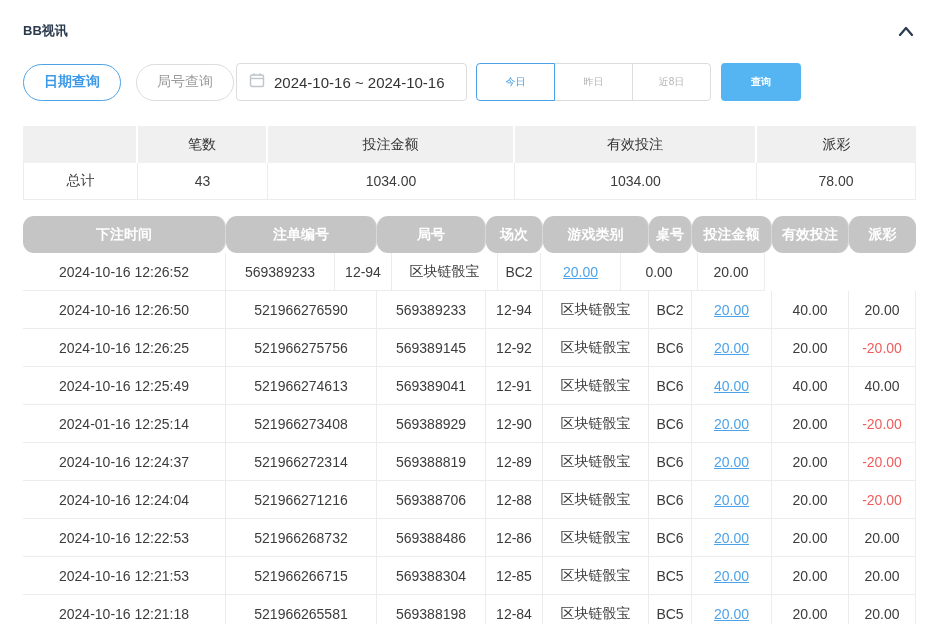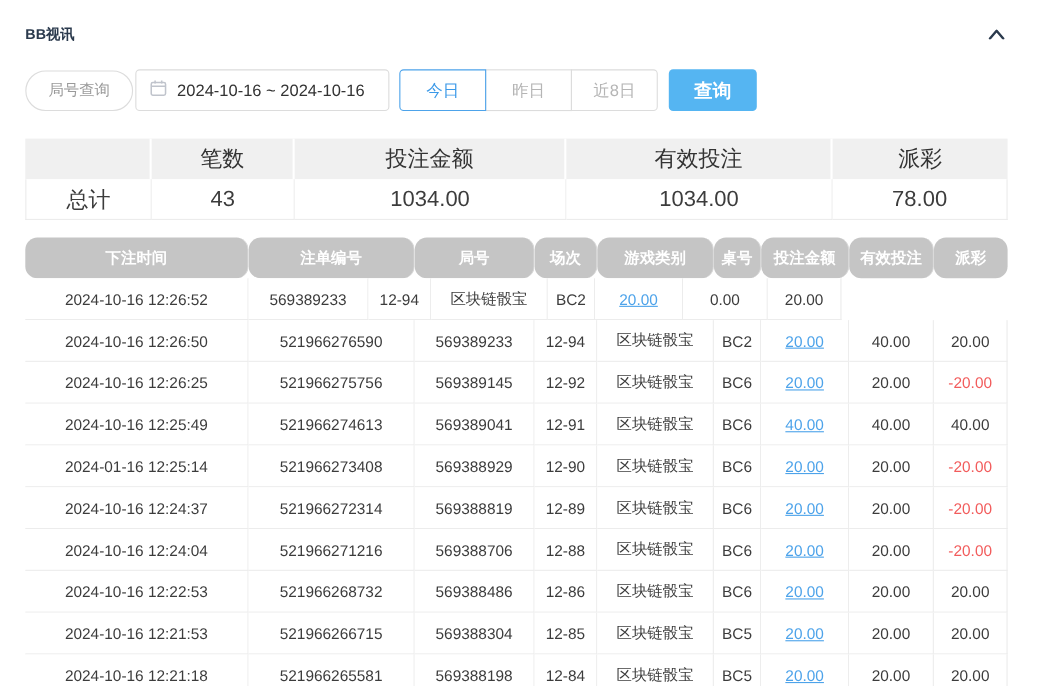--- a/index.html
+++ b/index.html
@@ -34,32 +34,32 @@
   .pill.active{border-color:var(--accent-blue);color:#3b99e8;font-weight:bold;}
   .pill + .pill{margin-left:15px;}
   .date-input{
     margin-left:2px;height:38px;width:231px;border:1px solid #dcdcdc;border-radius:4px;
     display:flex;align-items:center;padding:0 12px;background:#fff;cursor:pointer;
   }
   .date-input .date-text{font-size:15px;color:#333;margin-left:9px;white-space:nowrap;}
   .btn-group{display:flex;margin-left:9px;}
   .btn-group .gbtn{
     height:38px;width:79px;border:1px solid #dcdcdc;background:#fff;color:#b5b5b5;
-    font-size:15px;cursor:pointer;margin-left:-1px;position:relative;font-family:inherit;
+    font-size:10px;cursor:pointer;margin-left:-1px;position:relative;font-family:inherit;
   }
   .btn-group .gbtn:first-child{border-radius:4px 0 0 4px;margin-left:0;}
   .btn-group .gbtn:last-child{border-radius:0 4px 4px 0;}
   .btn-group .gbtn.active{border-color:var(--accent-blue);color:#3b99e8;z-index:2;}
   .search-btn{
     margin-left:10px;height:38px;width:80px;border:none;border-radius:4px;
-    background:var(--button-blue);color:#fff;font-size:17px;font-weight:bold;cursor:pointer;font-family:inherit;
-  }
-
-  
-  .summary-table{margin-top:25px;width:893px;font-size:20px;}
+    background:var(--button-blue);color:#fff;font-size:10px;font-weight:bold;cursor:pointer;font-family:inherit;
+  }
+
+  
+  .summary-table{margin-top:25px;width:893px;font-size:14px;}
   .summary-table .srow{display:flex;}
   .summary-table .shead .scell{
     background:#f0f0f0;color:#333;height:37px;border-right:2px solid #fff;
   }
   .summary-table .shead .scell:last-child{border-right:none;}
   .summary-table .scell{
     display:flex;align-items:center;justify-content:center;height:37px;
   }
   .summary-table .sbody .scell{
     background:#fff;border-bottom:1px solid var(--border-light);border-right:1px solid var(--border-light);
@@ -100,20 +100,21 @@
     <button class="collapse-btn">
       <span>
         <svg width="16" height="10" viewBox="0 0 16 10">
             <polyline points="2,9 8,2 14,9" fill="none" stroke="#2B3A4D" stroke-width="2.2" stroke-linecap="round" stroke-linejoin="round"></polyline>
           </svg>
       </span>
     </button>
   </div>
 
   <div class="filter-row">
+    <button class="pill active">日期查询</button>
     <button class="pill">局号查询</button>
 
     <div class="date-input">
       <span>
         <svg width="16" height="16" viewBox="0 0 16 16">
           <rect x="1.5" y="3" width="13" height="11.5" rx="1.5" fill="none" stroke="#C0C4CC" stroke-width="1.4"></rect>
           <line x1="1.5" y1="6.5" x2="14.5" y2="6.5" stroke="#C0C4CC" stroke-width="1.4"></line>
           <line x1="5" y1="1.2" x2="5" y2="4" stroke="#C0C4CC" stroke-width="1.4"></line>
           <line x1="11" y1="1.2" x2="11" y2="4" stroke="#C0C4CC" stroke-width="1.4"></line>
         </svg>

